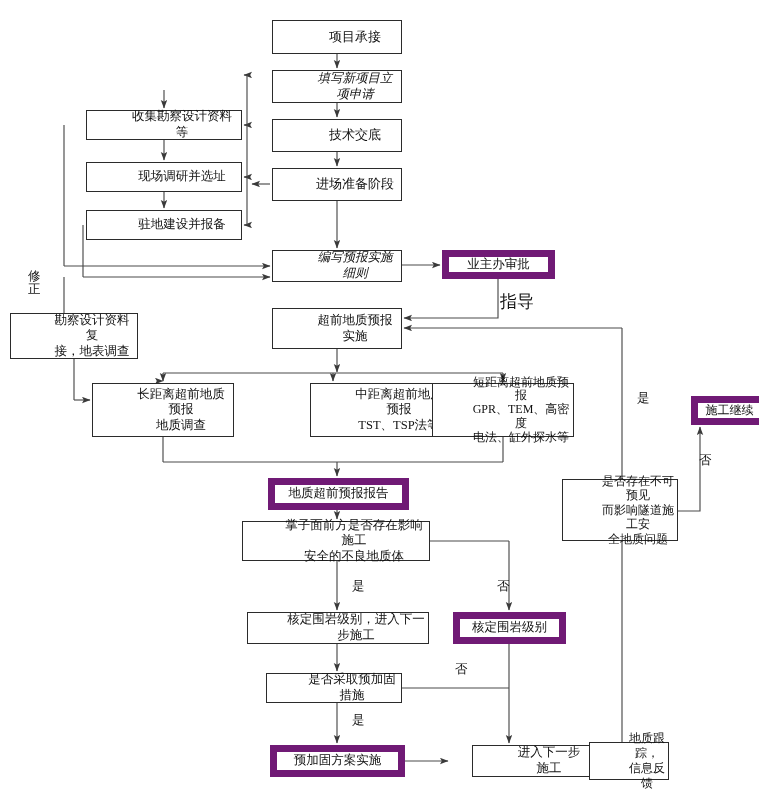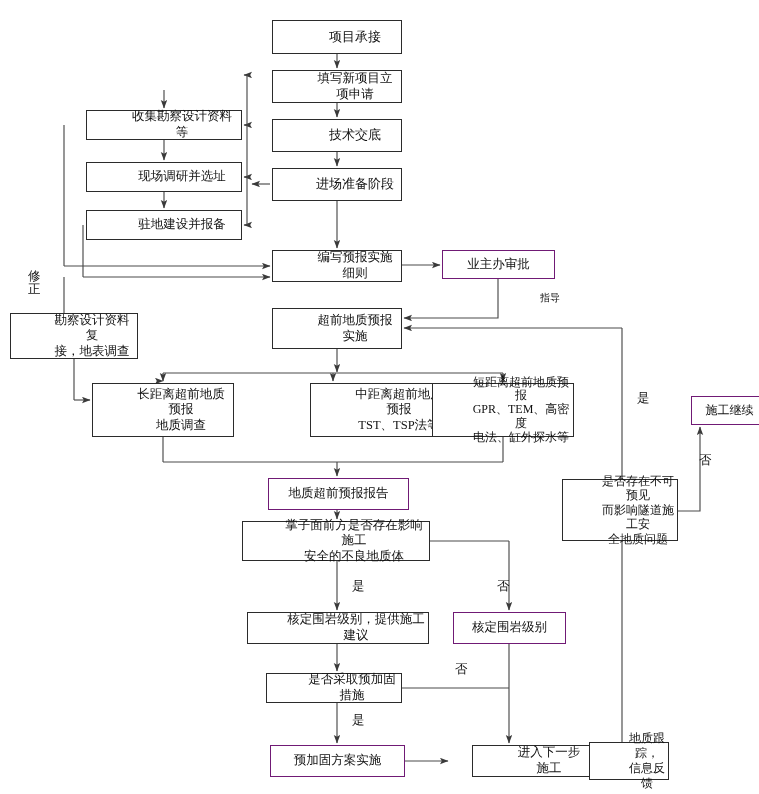--- a/index.html
+++ b/index.html
@@ -1,19 +1,19 @@
 <!DOCTYPE html>
 <html><head>
 <meta charset="utf-8">
 <style>
   html,body{margin:0;padding:0;background:#ffffff;}
   #stage{position:relative;width:759px;height:794px;background:#ffffff;
          font-family:"Liberation Serif","DejaVu Serif",serif;}
   svg{position:absolute;left:0;top:0;width:759px;height:794px;}
-  .node{position:absolute;box-sizing:border-box;border:1px solid #701a75;
+  .node{position:absolute;box-sizing:border-box;border:7px solid #701a75;
         background:#ffffff;display:flex;align-items:center;justify-content:center;
         text-align:center;line-height:1.25;color:#111111;}
   .node.heavy{border:1.6px solid #2b2b2b;padding-left:36px;}
   .node span{display:block;padding:0 3px;}
   .lbl{position:absolute;color:#111;text-align:center;white-space:pre-line;
        line-height:1.05;}
 </style>
 </head>
 <body>
 
@@ -105,21 +105,21 @@
       <path d="M402,688 L509,688"></path>
 
       <path d="M622,742 L622,328"></path>
     </g>
   </svg>
 
   <div class="node heavy" style="left:272px;top:20px;width:130px;height:34px;font-size:13px;">
       <span>项目承接</span>
     </div>
 
-  <div class="node heavy" style="left:272px;top:70px;width:130px;height:33px;font-size:12.5px;">
+  <div class="node heavy" style="left:272px;top:70px;width:130px;height:33px;font-size:12.5px;font-style:italic;">
       <span>填写新项目立项申请</span>
     </div>
 
   <div class="node heavy" style="left:272px;top:119px;width:130px;height:33px;font-size:13px;">
       <span>技术交底</span>
     </div>
 
   <div class="node heavy" style="left:272px;top:168px;width:130px;height:33px;font-size:13px;">
       <span>进场准备阶段</span>
     </div>
@@ -130,21 +130,21 @@
     </div>
 
   <div class="node heavy" style="left:86px;top:162px;width:156px;height:30px;font-size:12.5px;">
       <span>现场调研并选址</span>
     </div>
 
   <div class="node heavy" style="left:86px;top:210px;width:156px;height:30px;font-size:12.5px;">
       <span>驻地建设并报备</span>
     </div>
 
-  <div class="node heavy" style="left:272px;top:250px;width:130px;height:32px;font-size:12.5px;">
+  <div class="node heavy" style="left:272px;top:250px;width:130px;height:32px;font-size:12.5px;font-style:italic;">
       <span>编写预报实施细则</span>
     </div>
 
   <div class="node" style="left:442px;top:250px;width:113px;height:29px;font-size:12.5px;">
       <span>业主办审批</span>
     </div>
 
   <div class="node heavy" style="left:10px;top:313px;width:128px;height:46px;font-size:12.5px;white-space:pre-line;"><span>勘察设计资料复
 接，地表调查</span></div>
 
@@ -163,21 +163,21 @@
 电法、缸外探水等</span></div>
 
   <div class="node" style="left:268px;top:478px;width:141px;height:32px;font-size:12.5px;">
       <span>地质超前预报报告</span>
     </div>
 
   <div class="node heavy" style="left:242px;top:521px;width:188px;height:40px;font-size:12.5px;white-space:pre-line;"><span>掌子面前方是否存在影响施工
 安全的不良地质体</span></div>
 
   <div class="node heavy" style="left:247px;top:612px;width:182px;height:32px;font-size:12.5px;">
-      <span>核定围岩级别，提供施工建议</span>
+      <span>核定围岩级别，进入下一步施工</span>
     </div>
 
   <div class="node" style="left:453px;top:612px;width:113px;height:32px;font-size:12.5px;">
       <span>核定围岩级别</span>
     </div>
 
   <div class="node heavy" style="left:266px;top:673px;width:136px;height:30px;font-size:12.5px;">
       <span>是否采取预加固措施</span>
     </div>
 
@@ -195,21 +195,21 @@
   <div class="node heavy" style="left:562px;top:479px;width:116px;height:62px;font-size:12px;white-space:pre-line;line-height:1.2;"><span>是否存在不可预见
 而影响隧道施工安
 全地质问题</span></div>
 
   <div class="node" style="left:663px;top:396px;width:77px;height:29px;font-size:12px;margin-left:28px;">
       <span>施工继续</span>
     </div>
 
   <div class="lbl" style="left:28px;top:270px;font-size:12.5px;">修
 正</div>
-  <div class="lbl" style="left:500px;top:293px;font-size:10px;padding-left:40px;">指导</div>
+  <div class="lbl" style="left:500px;top:293px;font-size:17px;">指导</div>
   <div class="lbl" style="left:352px;top:580px;font-size:12.5px;">是</div>
   <div class="lbl" style="left:497px;top:580px;font-size:12.5px;">否</div>
   <div class="lbl" style="left:352px;top:714px;font-size:12.5px;">是</div>
   <div class="lbl" style="left:455px;top:663px;font-size:12.5px;">否</div>
   <div class="lbl" style="left:637px;top:392px;font-size:12.5px;">是</div>
   <div class="lbl" style="left:699px;top:454px;font-size:12.5px;">否</div>
 
 </div>
 
 </body></html>

